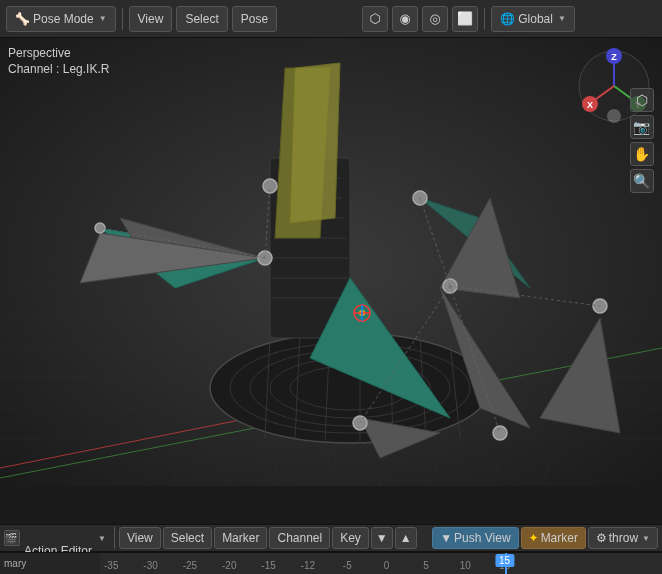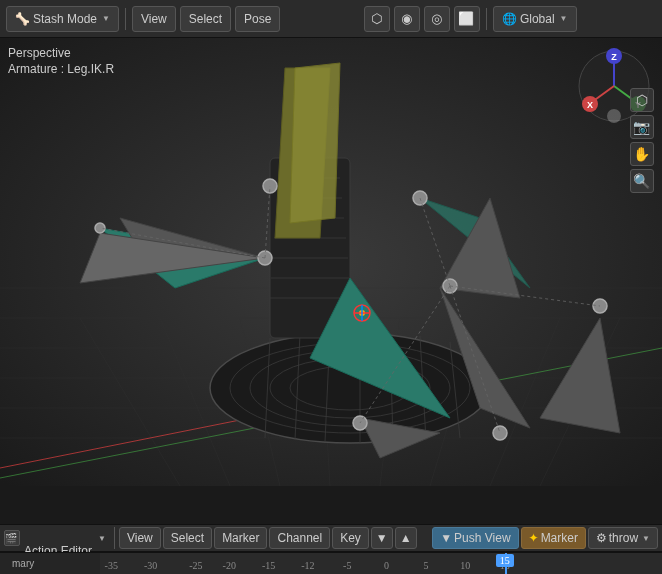--- a/index.html
+++ b/index.html
@@ -214,21 +214,21 @@
 
     
     #channel-area {
       position: absolute;
       bottom: 0;
       left: 0;
       width: 100px;
       background: #252525;
       font-size: 10px;
       color: #aaa;
-      padding: 2px 12px;
+      padding: 2px 4px;
       height: 22px;
       display: flex;
       align-items: center;
       border-top: 1px solid #111;
       z-index: 11;
     }
 
     
     .chevron {
       font-size: 8px;
@@ -238,21 +238,21 @@
 
     
     .star-icon { color: #ffcc00; }
   </style>
 </head>
 <body>
 
 <div id="top-toolbar">
   <button class="toolbar-btn">
     <span>🦴</span>
-    <span>Stash Mode</span>
+    <span>Pose Mode</span>
     <span class="chevron">▼</span>
   </button>
   <div class="toolbar-separator"></div>
   <button class="toolbar-btn">
     <span>View</span>
   </button>
   <button class="toolbar-btn">
     <span>Select</span>
   </button>
   <button class="toolbar-btn">
@@ -372,21 +372,21 @@
       <line x1="450" y1="248" x2="360" y2="385"></line>
       <line x1="450" y1="248" x2="500" y2="395"></line>
       <line x1="450" y1="248" x2="600" y2="268"></line>
     </g>
   </svg>
 
   <div id="viewport-perspective">
     <span>Perspective</span>
   </div>
   <div id="viewport-armature">
-    <span>Armature : Leg.IK.R</span>
+    <span>Channel : Leg.IK.R</span>
   </div>
 
   <div id="nav-gizmo">
     <svg viewBox="0 0 80 80" width="80" height="80">
       <circle cx="40" cy="40" r="35" fill="rgba(40,40,40,0.5)" stroke="#444" stroke-width="1"></circle>
 
       <line x1="40" y1="40" x2="40" y2="12" stroke="#4444cc" stroke-width="2"></line>
       <circle cx="40" cy="10" r="8" fill="#4444cc"></circle>
       <text x="40" y="14" text-anchor="middle" fill="white" font-size="9" font-weight="bold">Z</text>
 
@@ -460,24 +460,24 @@
     <span class="chevron">▼</span>
   </button>
 </div>
 
 <div id="timeline-ruler">
 
   <div id="channel-area">
     <span>mary</span>
   </div>
 
-  <div style="position:absolute; left:100px; right:0; top:0; bottom:0; overflow:hidden;font-family:Liberation Serif, serif;">
+  <div style="position:absolute; left:100px; right:0; top:0; bottom:0; overflow:hidden;">
     <div class="ruler-label" style="left:2%;">-35</div>
     <div class="ruler-label" style="left:9%;">-30</div>
-    <div class="ruler-label" style="left:16%;margin-left:6px;">-25</div>
+    <div class="ruler-label" style="left:16%;">-25</div>
     <div class="ruler-label" style="left:23%;">-20</div>
     <div class="ruler-label" style="left:30%;">-15</div>
     <div class="ruler-label" style="left:37%;">-12</div>
     <div class="ruler-label" style="left:44%;">-5</div>
     <div class="ruler-label" style="left:51%;">0</div>
     <div class="ruler-label" style="left:58%;">5</div>
     <div class="ruler-label" style="left:65%;">10</div>
     <div class="ruler-label" style="left:72%;">15</div>
 
     <div class="ruler-current" style="left:72%;"></div>

